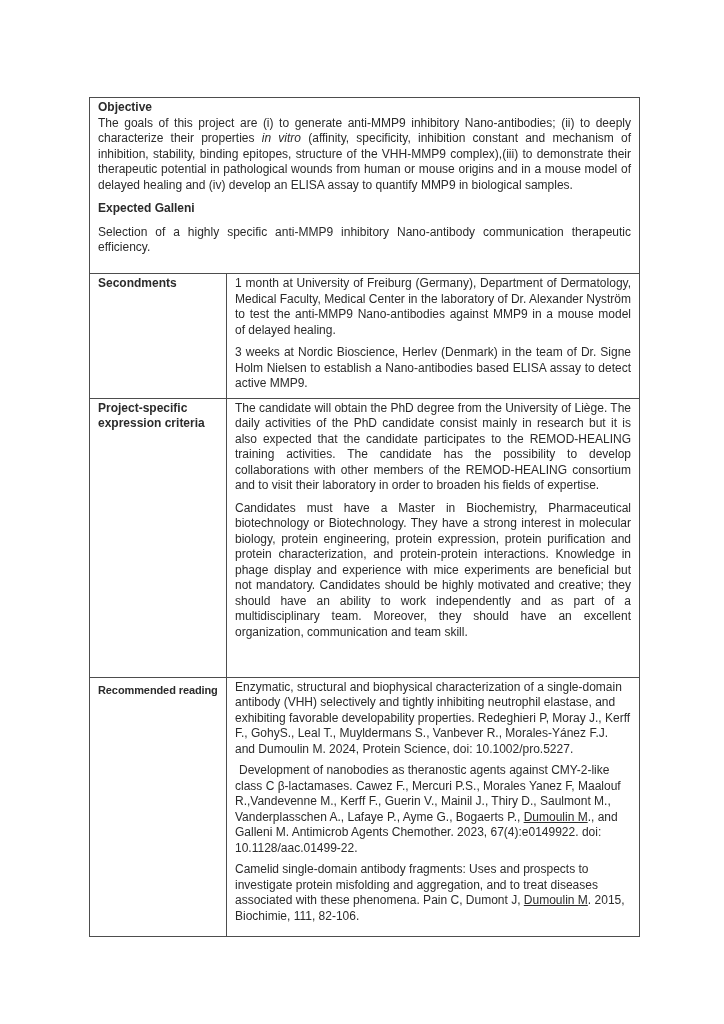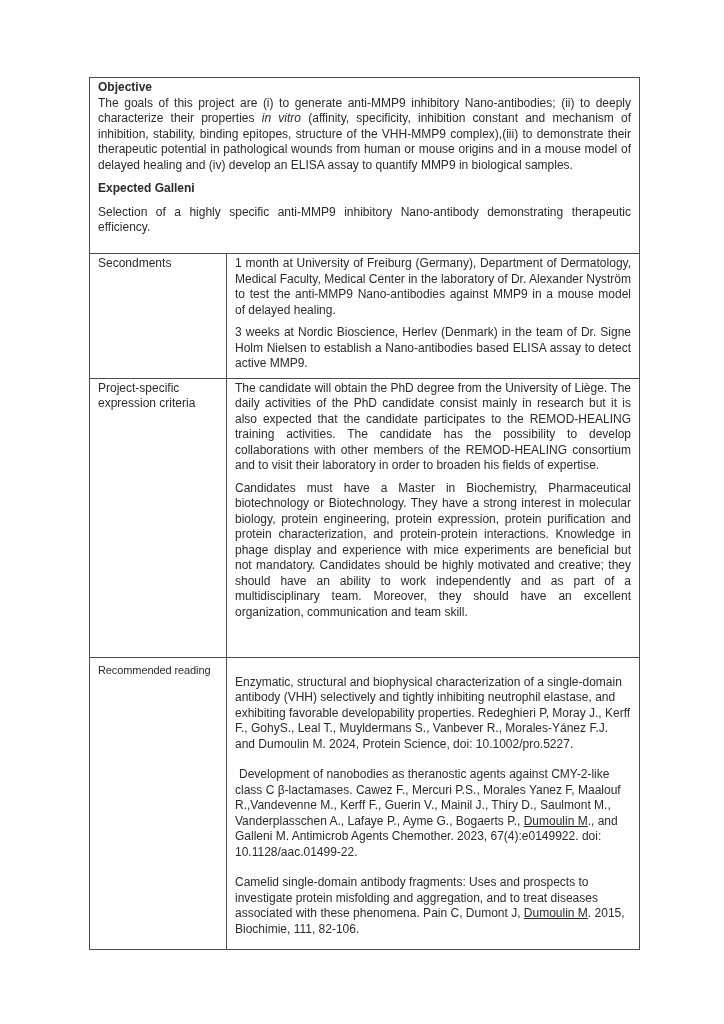--- a/index.html
+++ b/index.html
@@ -11,37 +11,37 @@
     width: 724px;
     height: 1024px;
     position: relative;
     font-family: "Liberation Sans", sans-serif;
     color: #2b2b2b;
     -webkit-font-smoothing: antialiased;
   }
   .doc-table {
     position: absolute;
     left: 89px;
-    top: 77px;
+    top: 97px;
     width: 550px;
     border-collapse: collapse;
     table-layout: fixed;
   }
   .doc-table td {
     border: 1.5px solid #4d4d4d;
     vertical-align: top;
     padding: 2px 8px 6px 8px;
     font-size: 12px;
     line-height: 15.5px;
   }
   col.c-label { width: 137px; }
   col.c-body  { width: 413px; }
 
   .label-cell {
-    font-weight: normal;
+    font-weight: bold;
     padding-top: 3px;
   }
   .label-cell.reading-label {
     font-size: 11px;
     line-height: 15px;
     letter-spacing: -0.1px;
     padding-top: 5px;
   }
   .heading {
     font-weight: bold;
@@ -49,21 +49,21 @@
   }
   .heading.spaced {
     margin-top: 8px;
     margin-bottom: 8px;
   }
   p {
     margin: 0 0 7px 0;
   }
   p.just { text-align: justify; }
   p.last { margin-bottom: 0; }
-  p.ref { text-align: left; margin-bottom: 6px; margin-top: 15px; }
+  p.ref { text-align: left; margin-bottom: 6px; }
   p.ref-indent { text-indent: 4px; }
   .u { text-decoration: underline; text-align: right; }
   em { }
   tr.r1 { height: 176px; }
   tr.r2 { height: 120px; }
   tr.r3 { height: 279px; }
   tr.r4 { height: 258px; }
 </style>
 </head>
 <body>
@@ -74,21 +74,21 @@
       <col class="c-label">
       <col class="c-body">
     </colgroup>
 
     <tbody>
         <tr class="r1">
       <td colspan="2">
         <div class="heading">Objective</div>
         <p class="just"><span>The goals of this project are (i) to generate anti-MMP9 inhibitory Nano-antibodies; (ii) to deeply characterize their properties </span><em>in vitro</em><span> (affinity, specificity, inhibition constant and mechanism of inhibition, stability, binding epitopes, structure of the VHH-MMP9 complex),(iii) to demonstrate their therapeutic potential in pathological wounds from human or mouse origins and in a mouse model of delayed healing and (iv) develop an ELISA assay to quantify MMP9 in biological samples.</span></p>
         <div class="heading spaced">Expected Galleni</div>
-        <p class="just last">Selection of a highly specific anti-MMP9 inhibitory Nano-antibody demonstrating therapeutic efficiency.</p>
+        <p class="just last">Selection of a highly specific anti-MMP9 inhibitory Nano-antibody communication therapeutic efficiency.</p>
       </td>
     </tr>
 
     <tr class="r2">
       <td class="label-cell">Secondments</td>
       <td>
         <p class="just">1 month at University of Freiburg (Germany), Department of Dermatology, Medical Faculty, Medical Center in the laboratory of Dr. Alexander Nyström to test the anti-MMP9 Nano-antibodies against MMP9 in a mouse model of delayed healing.</p>
         <p class="just last">3 weeks at Nordic Bioscience, Herlev (Denmark) in the team of Dr. Signe Holm Nielsen to establish a Nano-antibodies based ELISA assay to detect active MMP9.</p>
       </td>
     </tr>

